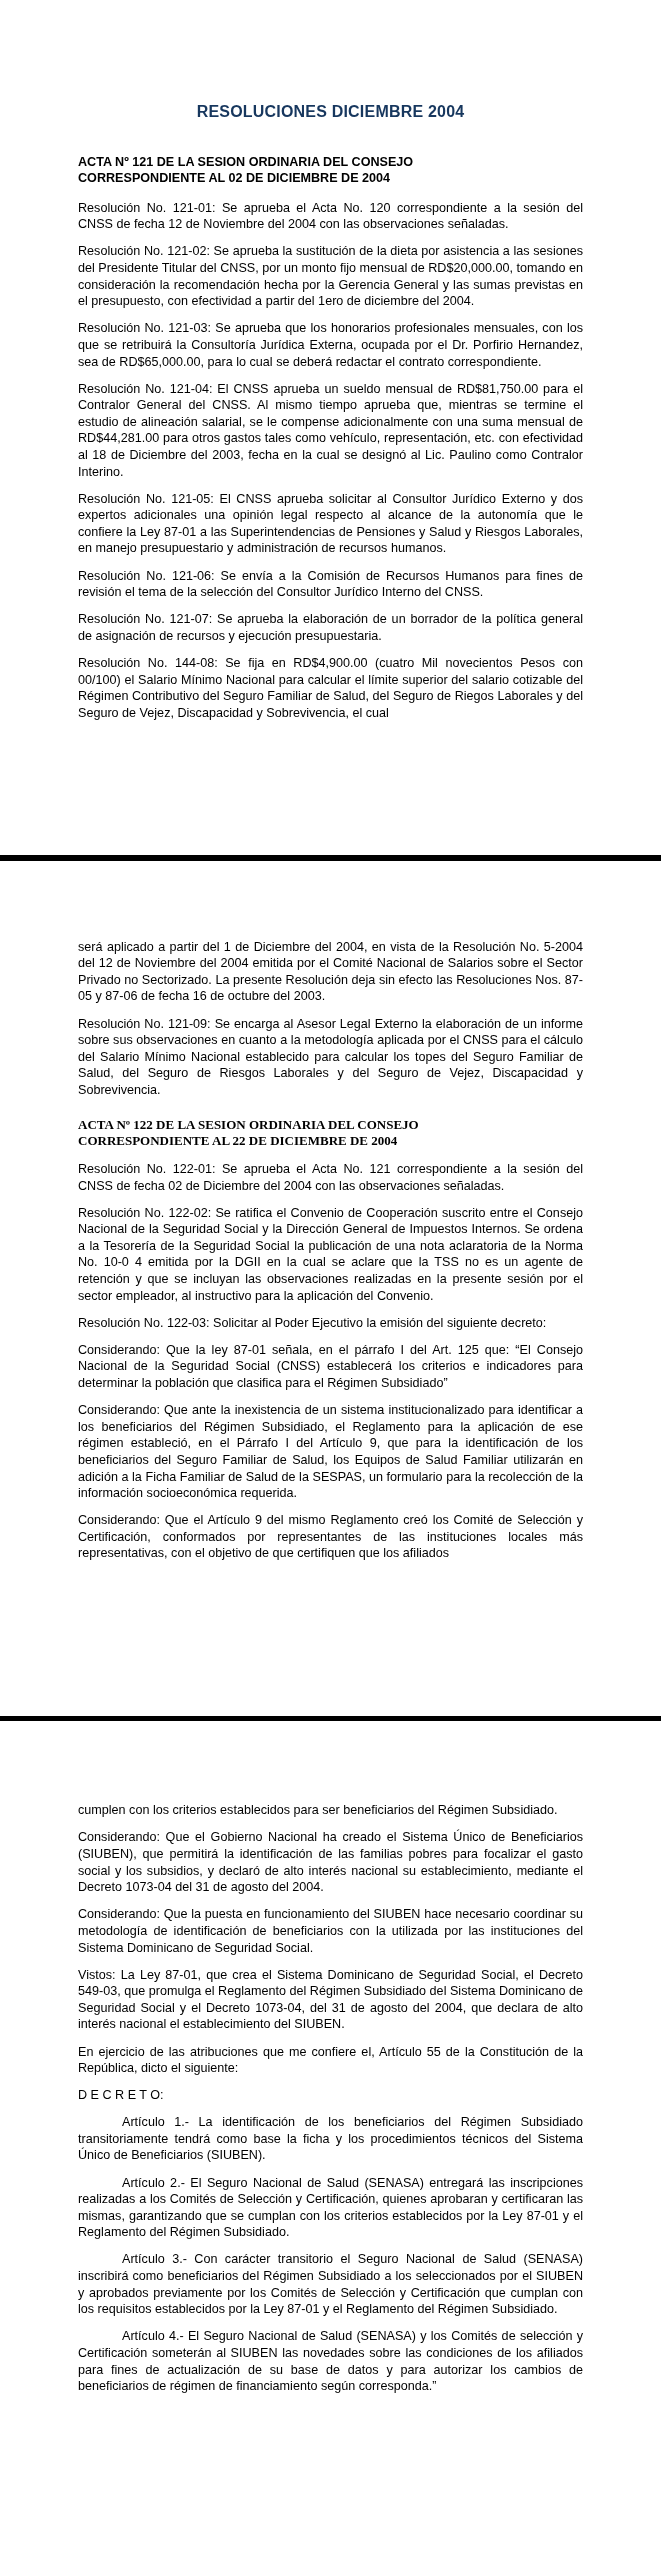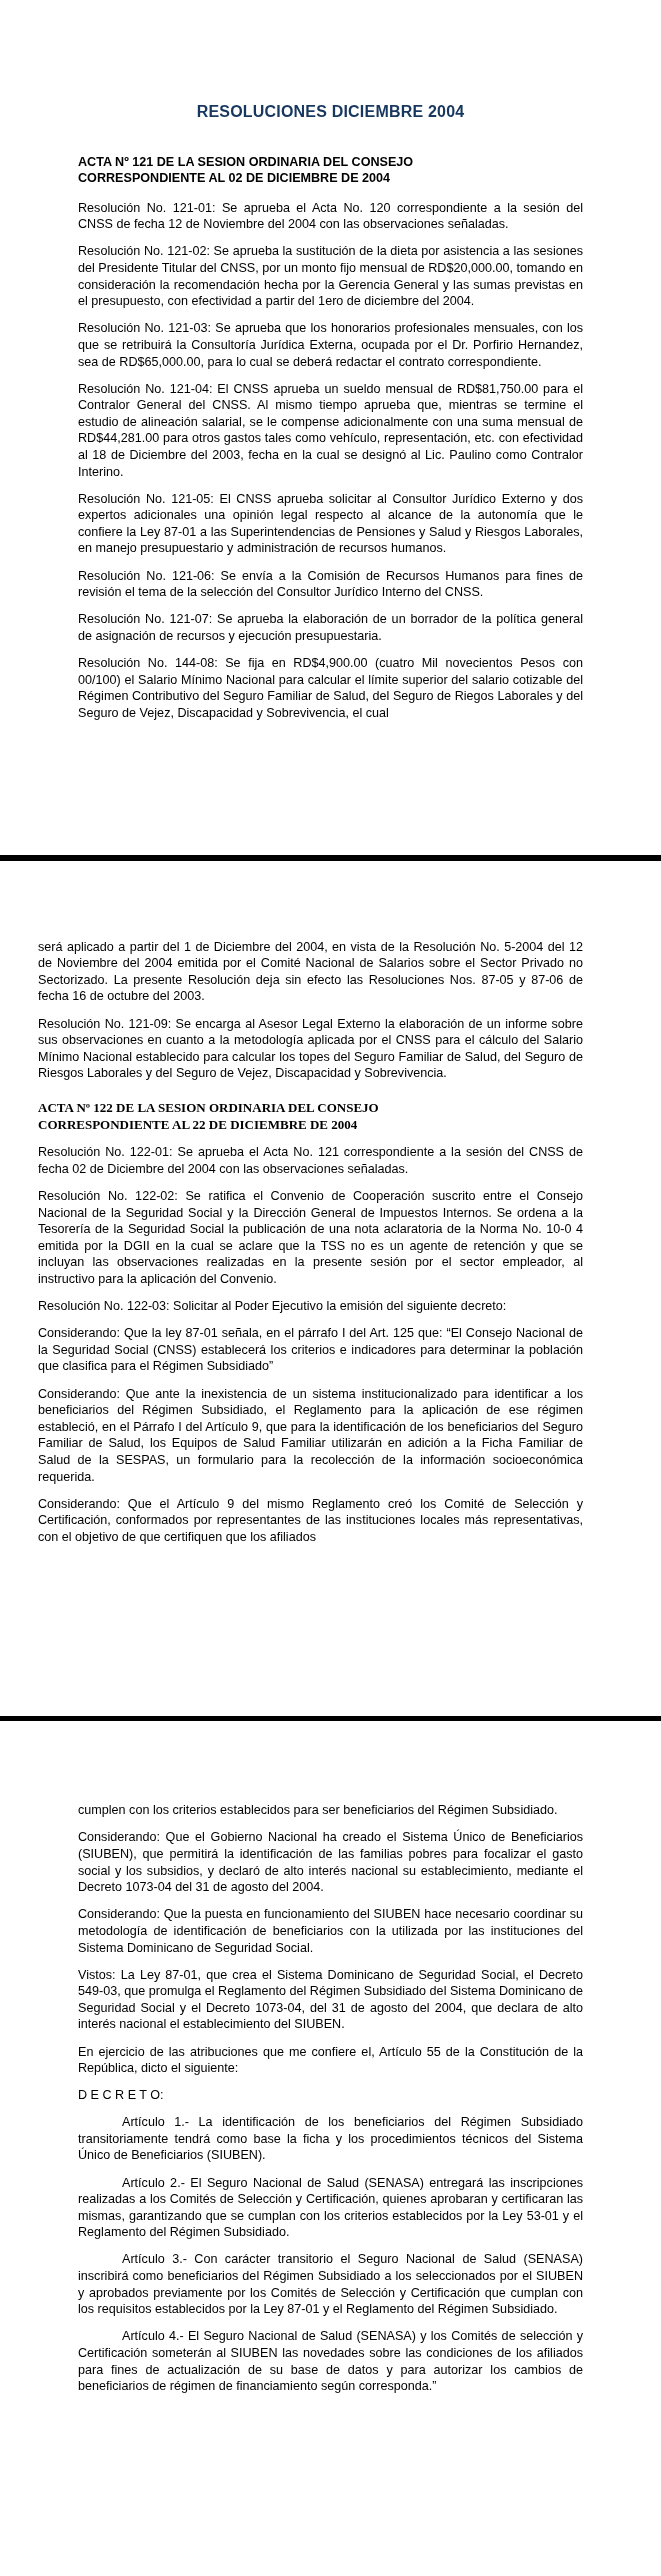--- a/index.html
+++ b/index.html
@@ -1,21 +1,21 @@
 <!DOCTYPE html>
 <html lang="es" style="font-size:13px"><head>
 <meta charset="utf-8">
 <title>RESOLUCIONES DICIEMBRE 2004</title>
 <style>
   html,body{margin:0;padding:0;background:#ffffff;}
   body{width:661px;font-family:"Liberation Sans","DejaVu Sans",sans-serif;color:#000;}
   .sheet{width:661px;background:#5eead4;}
   .page{box-sizing:border-box;overflow:hidden;background:#fff;}
   .page1{height:855px;padding:103px 78px 0 78px;}
-  .page2{height:855px;padding:78px 78px 0 38px;}
+  .page2{height:855px;padding:78px 78px 0 78px;}
   .page3{height:854px;padding:81px 78px 0 78px;}
   .page > :first-child{margin-top:0;}
   .page-separator{height:5.7px;background:#000000;width:661px;}
   .doc-title{margin:0;font-size:16px;line-height:18.6px;font-weight:bold;color:#17375E;text-align:center;letter-spacing:0.2px;}
   .acta-heading{margin:32px 0 13px 0;font-size:12.6px;line-height:16.6px;font-weight:bold;text-align:left;color:#000;}
   .acta-heading .hline{display:block;}
   .acta-serif{font-family:"Liberation Serif","DejaVu Serif",serif;font-size:13px;margin:18px 0 11.3px 0;}
   p.para{margin:10.5px 0;font-size:12.6px;line-height:16.6px;text-align:justify;}
   p.para .lead{font-weight:normal;}
   p.decreto{text-align:left;}
@@ -67,19 +67,19 @@
   <div class="page-separator"></div>
 
   <section class="page page3">
     <p class="para"><span>cumplen con los criterios establecidos para ser beneficiarios del Régimen Subsidiado.</span></p>
     <p class="para"><span>Considerando: Que el Gobierno Nacional ha creado el Sistema Único de Beneficiarios (SIUBEN), que permitirá la identificación de las familias pobres para focalizar el gasto social y los subsidios, y declaró de alto interés nacional su establecimiento, mediante el Decreto 1073-04 del 31 de agosto del 2004.</span></p>
     <p class="para"><span>Considerando: Que la puesta en funcionamiento del SIUBEN hace necesario coordinar su metodología de identificación de beneficiarios con la utilizada por las instituciones del Sistema Dominicano de Seguridad Social.</span></p>
     <p class="para"><span>Vistos: La Ley 87-01, que crea el Sistema Dominicano de Seguridad Social, el Decreto 549-03, que promulga el Reglamento del Régimen Subsidiado del Sistema Dominicano de Seguridad Social y el Decreto 1073-04, del 31 de agosto del 2004, que declara de alto interés nacional el establecimiento del SIUBEN.</span></p>
     <p class="para"><span>En ejercicio de las atribuciones que me confiere el, Artículo 55 de la Constitución de la República, dicto el siguiente:</span></p>
     <p class="para decreto"><span>D E C R E T O:</span></p>
     <p class="para article"><span>Artículo 1.- La identificación de los beneficiarios del Régimen Subsidiado transitoriamente tendrá como base la ficha y los procedimientos técnicos del Sistema Único de Beneficiarios (SIUBEN).</span></p>
-    <p class="para article"><span>Artículo 2.- El Seguro Nacional de Salud (SENASA) entregará las inscripciones realizadas a los Comités de Selección y Certificación, quienes aprobaran y certificaran las mismas, garantizando que se cumplan con los criterios establecidos por la Ley 53-01 y el Reglamento del Régimen Subsidiado.</span></p>
+    <p class="para article"><span>Artículo 2.- El Seguro Nacional de Salud (SENASA) entregará las inscripciones realizadas a los Comités de Selección y Certificación, quienes aprobaran y certificaran las mismas, garantizando que se cumplan con los criterios establecidos por la Ley 87-01 y el Reglamento del Régimen Subsidiado.</span></p>
     <p class="para article"><span>Artículo 3.- Con carácter transitorio el Seguro Nacional de Salud (SENASA) inscribirá como beneficiarios del Régimen Subsidiado a los seleccionados por el SIUBEN y aprobados previamente por los Comités de Selección y Certificación que cumplan con los requisitos establecidos por la Ley 87-01 y el Reglamento del Régimen Subsidiado.</span></p>
     <p class="para article"><span>Artículo 4.- El Seguro Nacional de Salud (SENASA) y los Comités de selección y Certificación someterán al SIUBEN las novedades sobre las condiciones de los afiliados para fines de actualización de su base de datos y para autorizar los cambios de beneficiarios de régimen de financiamiento según corresponda.”</span></p>
   </section>
 
 </div>
 
 
 </body></html>

